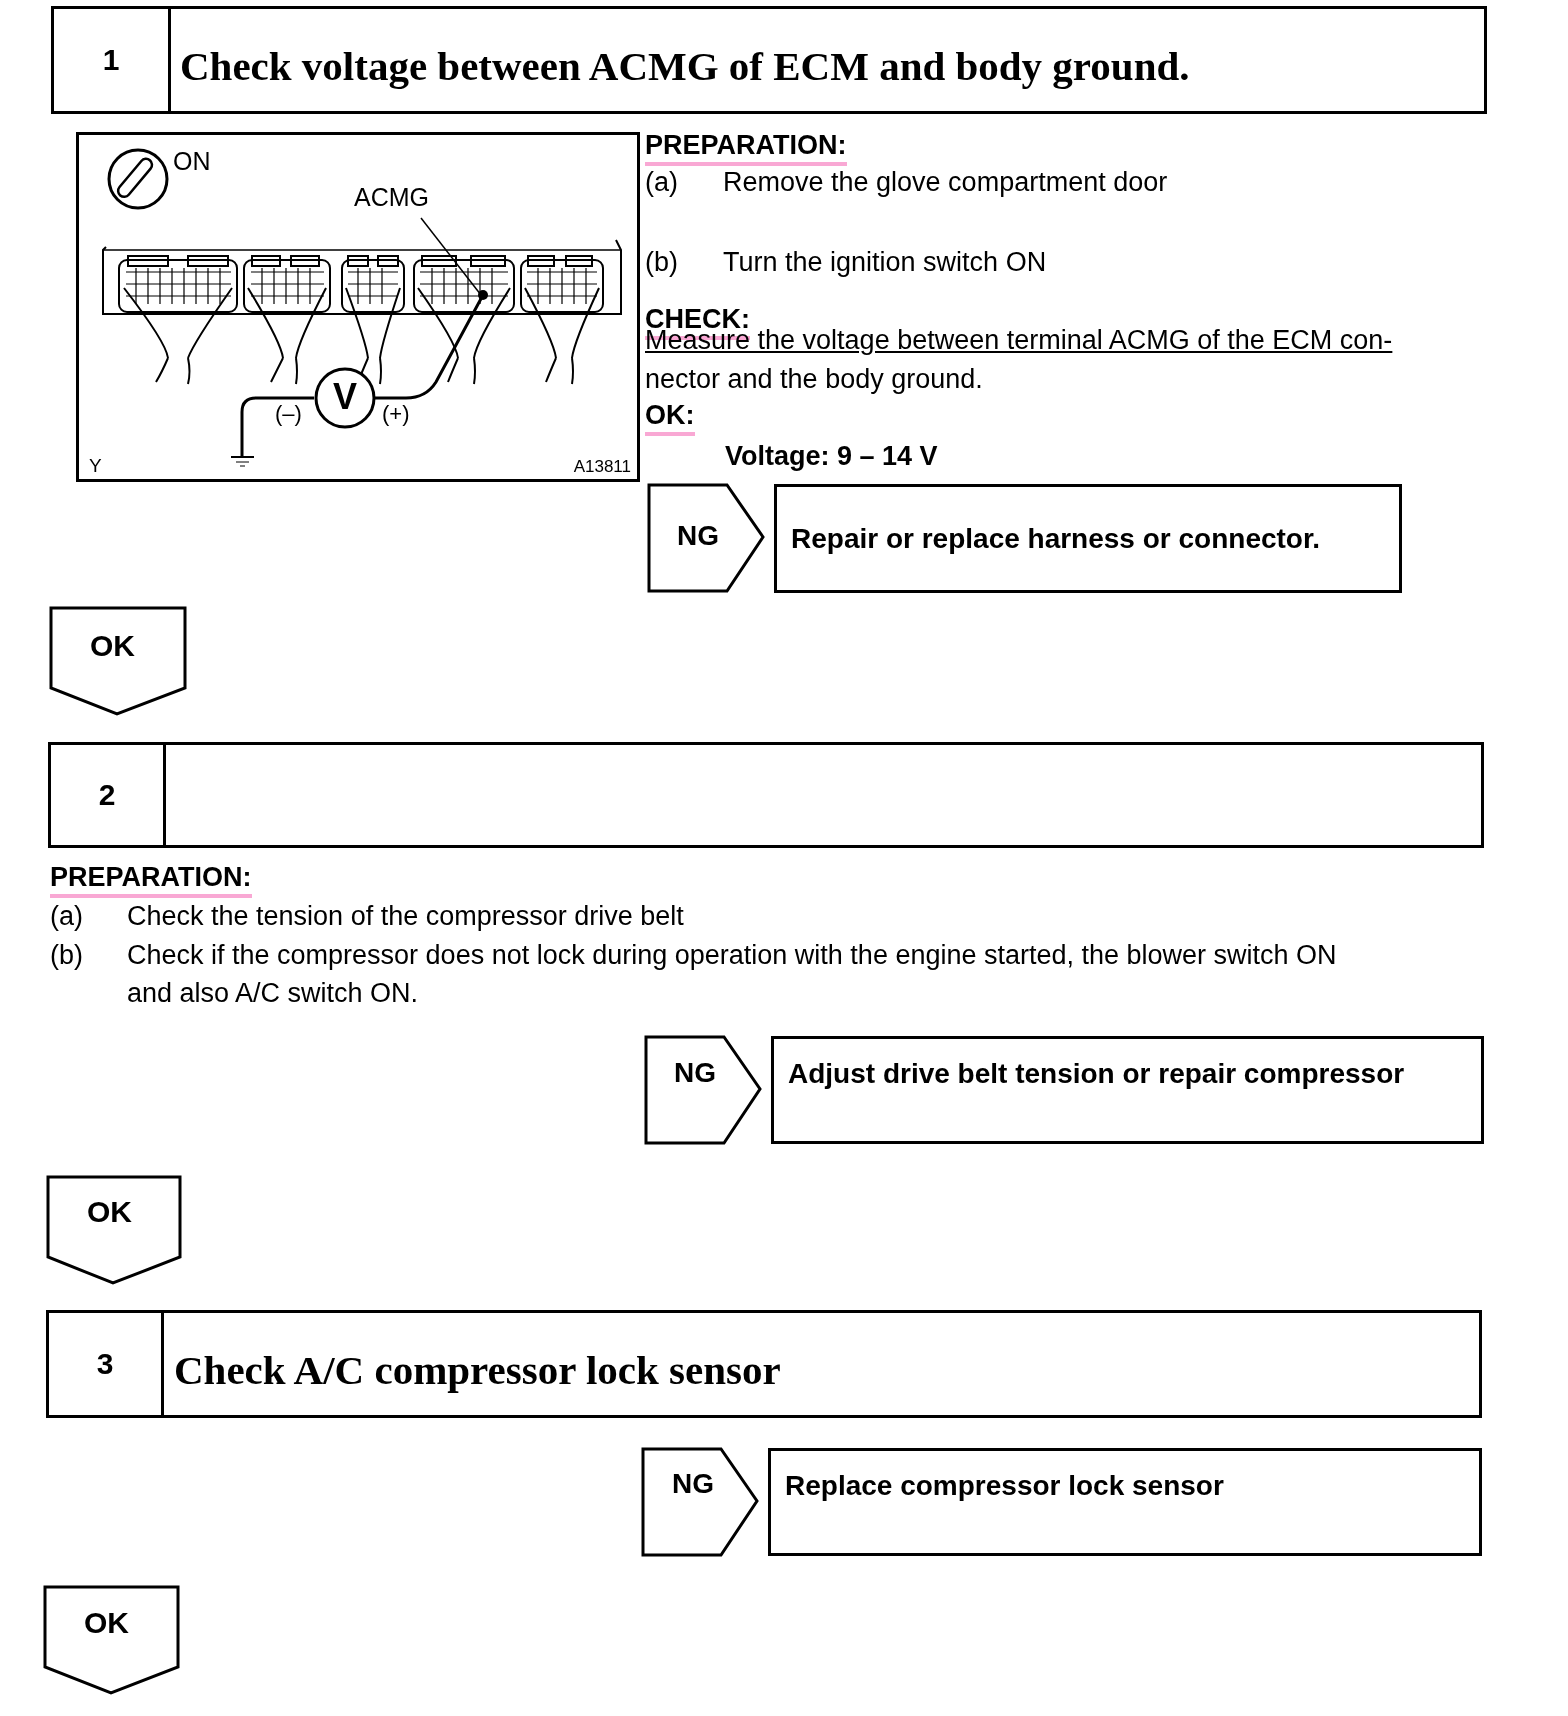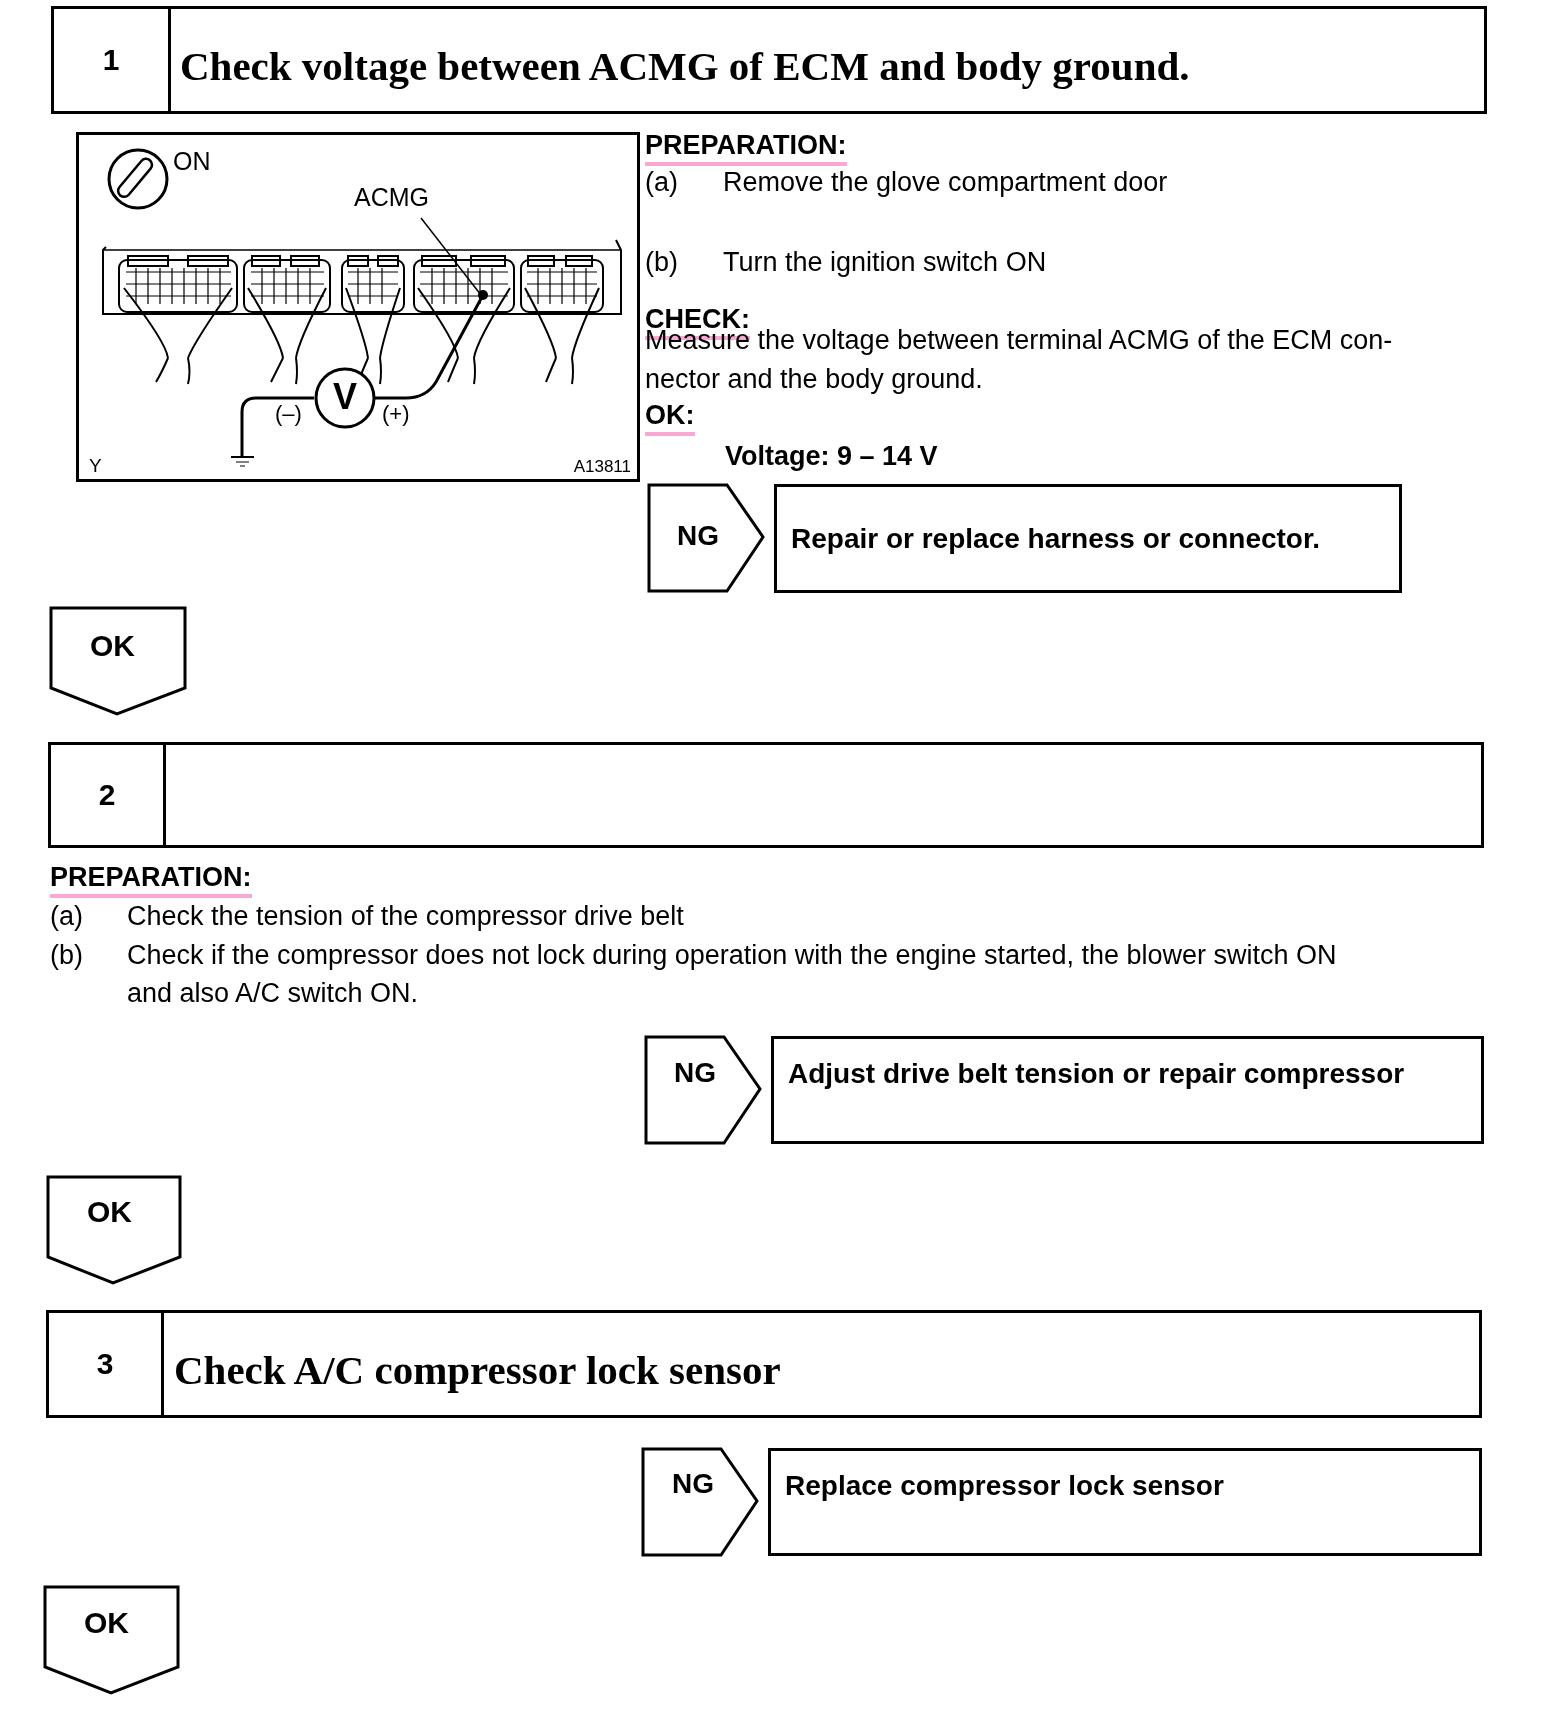--- a/index.html
+++ b/index.html
@@ -108,21 +108,21 @@
 </div>
 
 <div class="heading" style="left:645px; top:130px;">PREPARATION:</div>
 <div class="line" style="left:645px; top:166px;">
   <span class="tag" style="position:static; display:inline-block; width:78px;">(a)</span><span>Remove the glove compartment door</span>
 </div>
 <div class="line" style="left:645px; top:246px;">
   <span class="tag" style="position:static; display:inline-block; width:78px;">(b)</span><span>Turn the ignition switch ON</span>
 </div>
 <div class="heading" style="left:645px; top:283px;margin-top:21px;">CHECK:</div>
-<div class="line" style="left:645px; top:324px;">Measure the voltage between terminal ACMG of the ECM con-</div>
+<div class="line" style="left:645px; top:324px;text-decoration:underline;">Measure the voltage between terminal ACMG of the ECM con-</div>
 <div class="line" style="left:645px; top:363px;">nector and the body ground.</div>
 <div class="heading" style="left:645px; top:400px;">OK:</div>
 <div class="line bold" style="left:725px; top:440px;">Voltage: 9 – 14 V</div>
 
 <svg width="120" height="112" style="left:647px; top:483px;">
   <polygon points="2,2 80,2 116,54 80,108 2,108" fill="#fff" stroke="#000" stroke-width="3"></polygon>
 </svg>
 <div class="ng-label" style="left:677px; top:520px;">NG</div>
 <div class="result-box" style="left:774px; top:484px; width:628px; height:109px; line-height:103px;">
   <span>Repair or replace harness or connector.</span>

